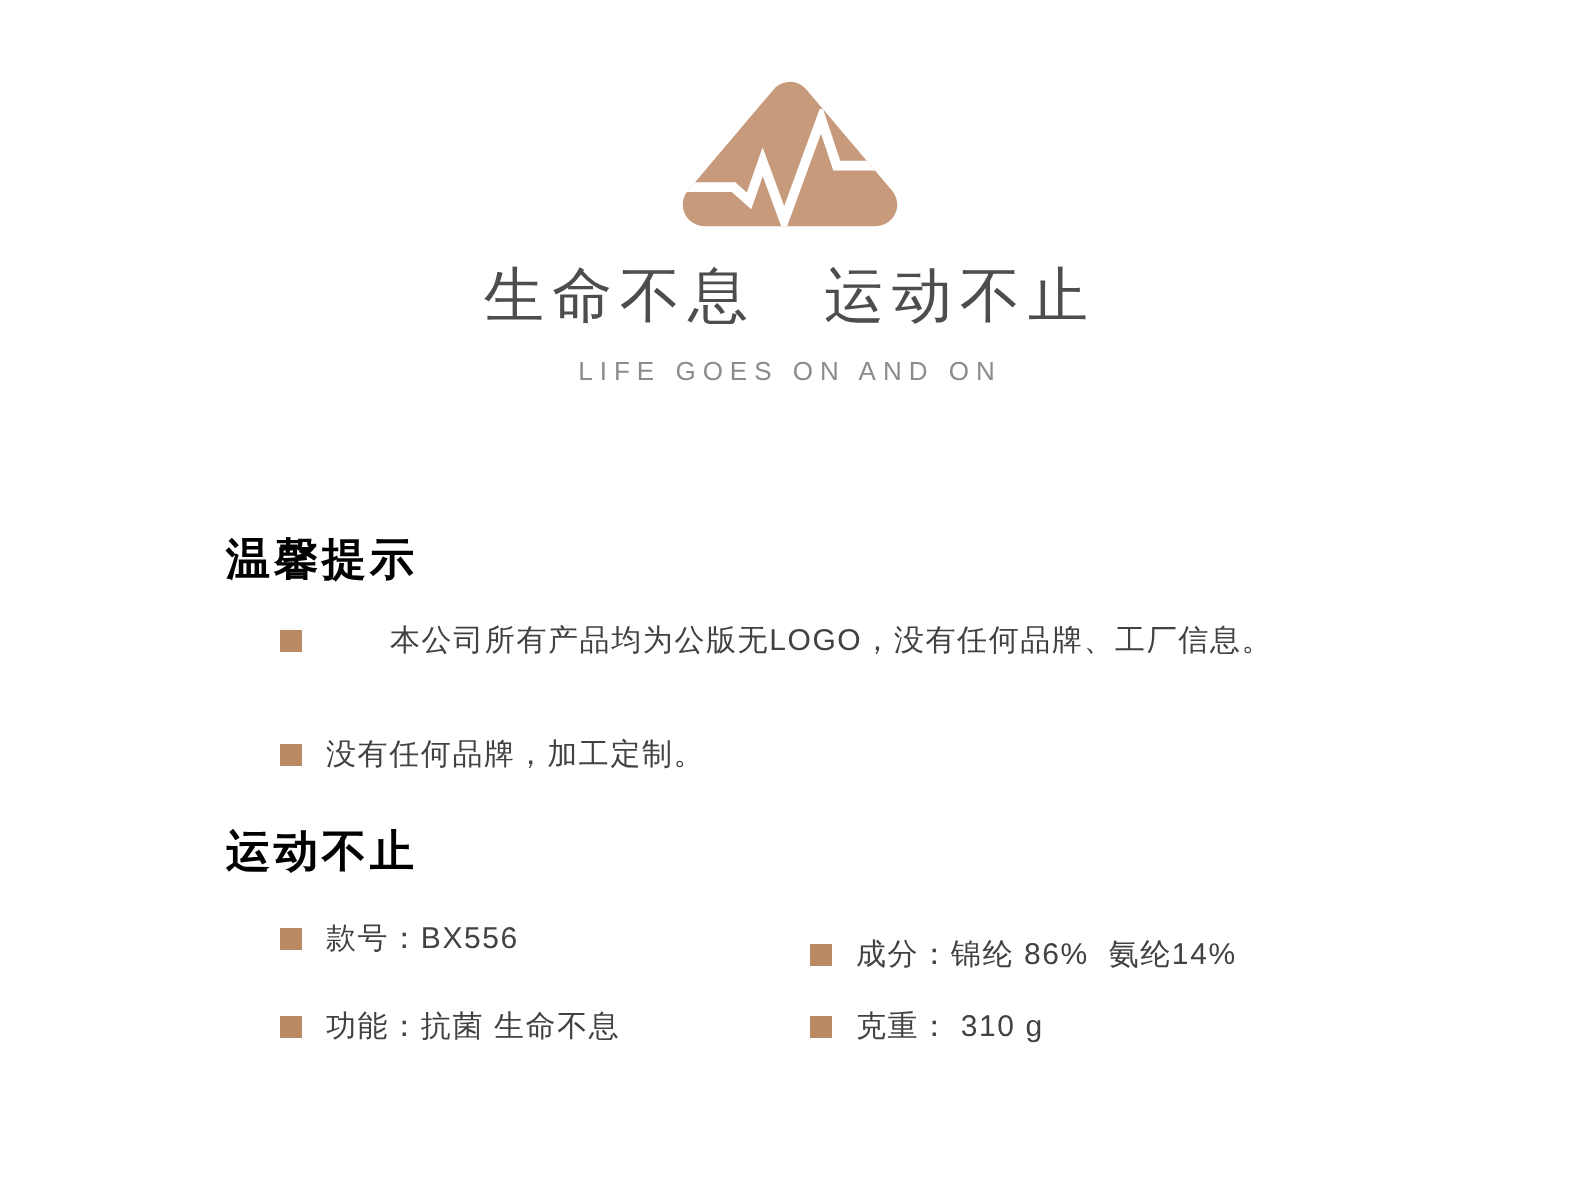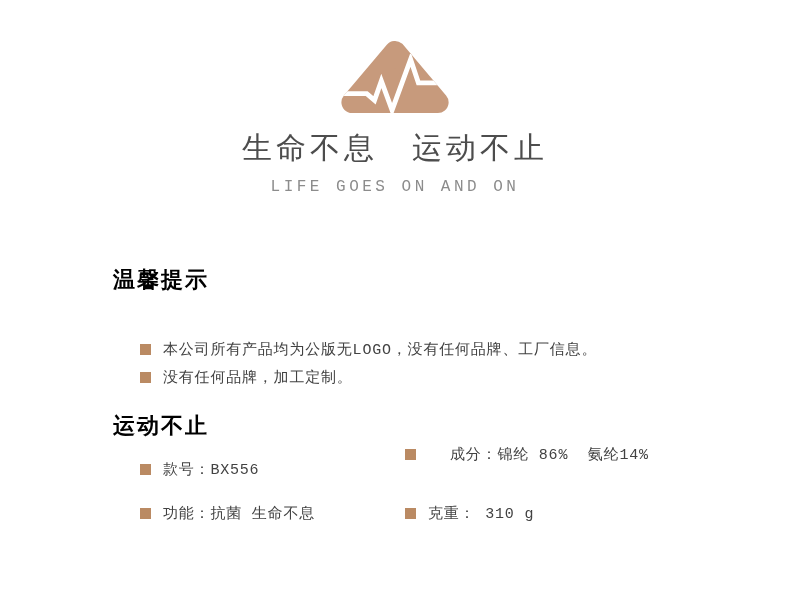--- a/index.html
+++ b/index.html
@@ -1,36 +1,36 @@
 <!DOCTYPE html>
 <html><head>
 <meta charset="utf-8">
 <style>
   html,body{margin:0;padding:0;background:#ffffff;}
   .page{
     position:relative;
     width:706px;height:592px;
     background:#ffffff;
-    font-family:Liberation Mono, monospace;
+    font-family:Liberation Sans, sans-serif;
     overflow:hidden;
     padding-left:12px;
   }
   
   .logo{position:absolute;left:336px;top:38px;width:118px;height:78px;}
   
   .hero-title{
     position:absolute;left:0;top:128px;width:790px;
     text-align:center;
     font-size:30px;color:#4d4d4d;font-weight:400;
     letter-spacing:4px;white-space:pre;
   }
   .hero-subtitle{
     position:absolute;left:0;top:178px;width:790px;
     text-align:center;
-    font-size:16px;color:#8c8c8c;font-weight:400;
+    font-size:13px;color:#8c8c8c;font-weight:400;
     letter-spacing:3.5px;white-space:pre;
   }
   
   .section-heading{
     position:absolute;left:113px;
     font-size:22px;font-weight:bold;color:#000000;
     letter-spacing:2px;
   }
   .heading-tips{top:265px;}
   .heading-info{top:411px;}
@@ -39,25 +39,25 @@
     position:absolute;left:140px;
     display:flex;align-items:center;
   }
   .bullet-square{
     width:11px;height:11px;background:#ba8a63;
     margin-right:12px;flex:0 0 auto;
   }
   .bullet-text{
     font-size:15px;color:#424242;letter-spacing:0.8px;white-space:pre;
   }
-  .tip-1{top:340px;}
+  .tip-1{top:311px;gap:32px;}
   .tip-2{top:368px;}
   
   .info-cell-1{top:460px;left:140px;}
-  .info-cell-2{top:445px;left:405px;gap:22px;}
+  .info-cell-2{top:468px;left:405px;}
   .info-cell-3{top:504px;left:140px;}
   .info-cell-4{top:504px;left:405px;}
 </style>
 </head>
 <body>
 
 <div class="page">
 
   <div class="logo">
     <svg width="118" height="78" viewBox="0 0 120 80" xmlns="http://www.w3.org/2000/svg">

